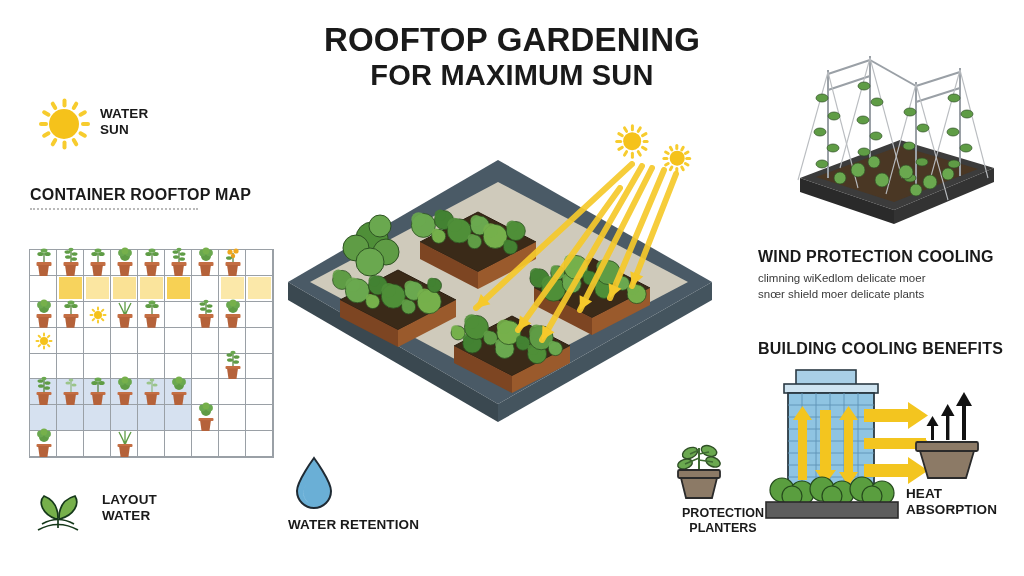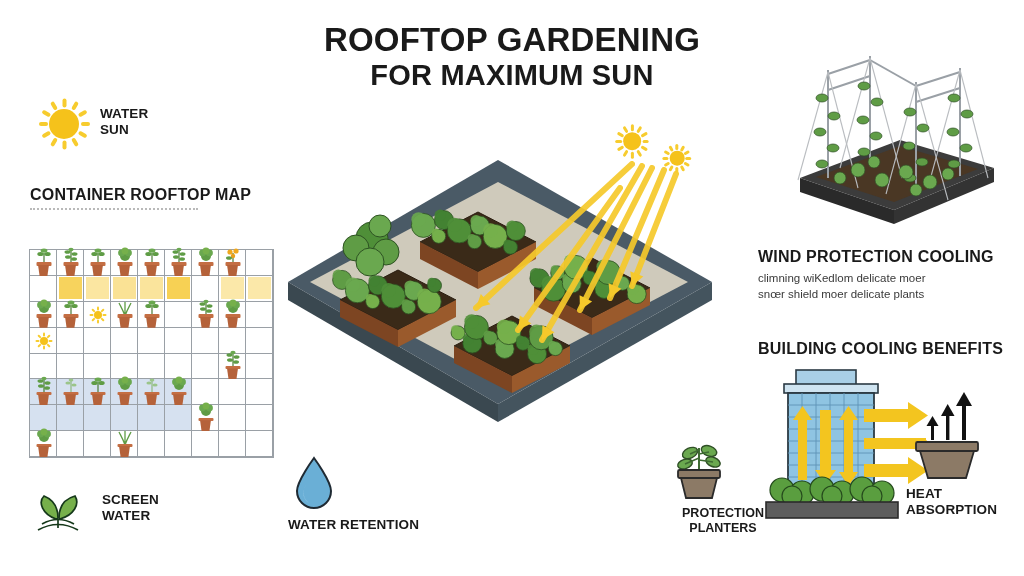--- a/index.html
+++ b/index.html
@@ -449,21 +449,21 @@
 
   <div class="abs" style="left:30px;top:482px;width:200px;height:60px;">
     <svg width="56" height="52" viewBox="0 0 56 52" style="position:absolute;left:0;top:0;">
       <path d="M28 36 C28 26, 24 18, 14 14 C8 20, 12 32, 26 37 Z" fill="#76b04b" stroke="#16391b" stroke-width="1.7"></path>
       <path d="M29 36 C29 25, 34 17, 45 14 C50 22, 44 33, 30 37 Z" fill="#76b04b" stroke="#16391b" stroke-width="1.7"></path>
       <path d="M28 37 L28 46" stroke="#16391b" stroke-width="1.7" fill="none"></path>
       <path d="M12 42 Q28 33 44 42" stroke="#16391b" stroke-width="1.7" fill="none"></path>
       <path d="M8 48 Q28 37 48 48" stroke="#16391b" stroke-width="1.7" fill="none"></path>
     </svg>
     <div class="abs lbl" style="left:72px;top:10px;">
-      <div>SCREEN</div>
+      <div>LAYOUT</div>
       <div>WATER</div>
     </div>
   </div>
 
   <div class="scene" id="scene" style="left:280px;top:130px;width:440px;height:330px;"><svg viewBox="0 0 440 330" width="440" height="330">
         <polygon points="218,30 432,152 218,274 8,152" fill="#4a5a66"></polygon>
         <polygon points="8,152 218,274 218,292 8,170" fill="#3a4850"></polygon>
         <polygon points="218,274 432,152 432,170 218,292" fill="#44545e"></polygon>
         <polygon points="218,52 408,152 218,252 30,152" fill="#cfcabb"></polygon>
         <polygon points="118,140 176,170 118,200 60,170" fill="#3a2a18" stroke="#2a1d10" stroke-width="1"></polygon>

